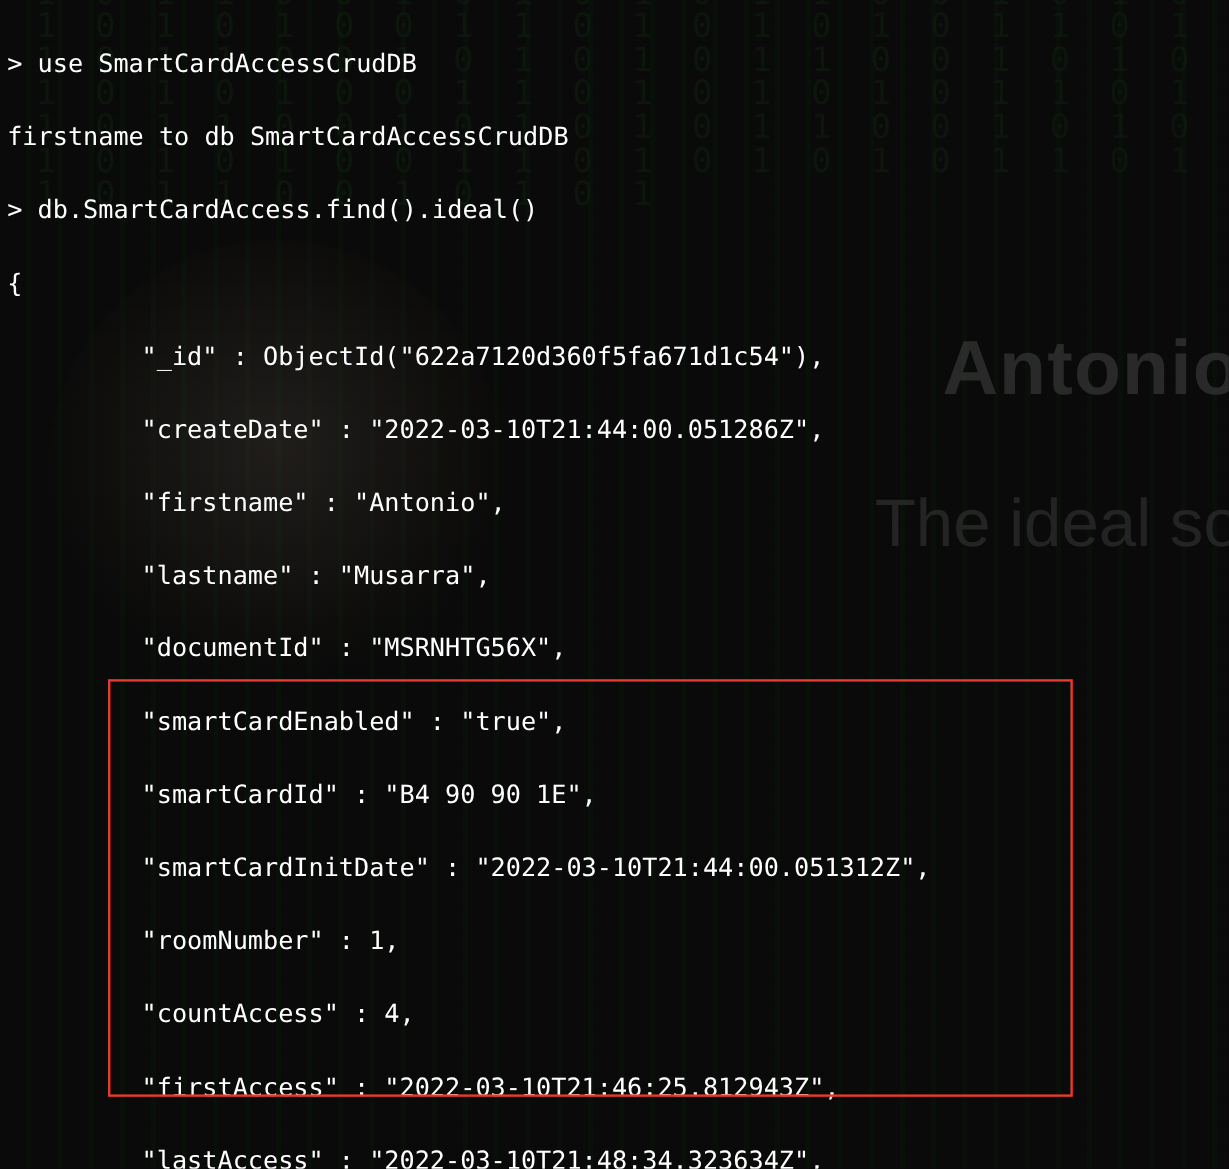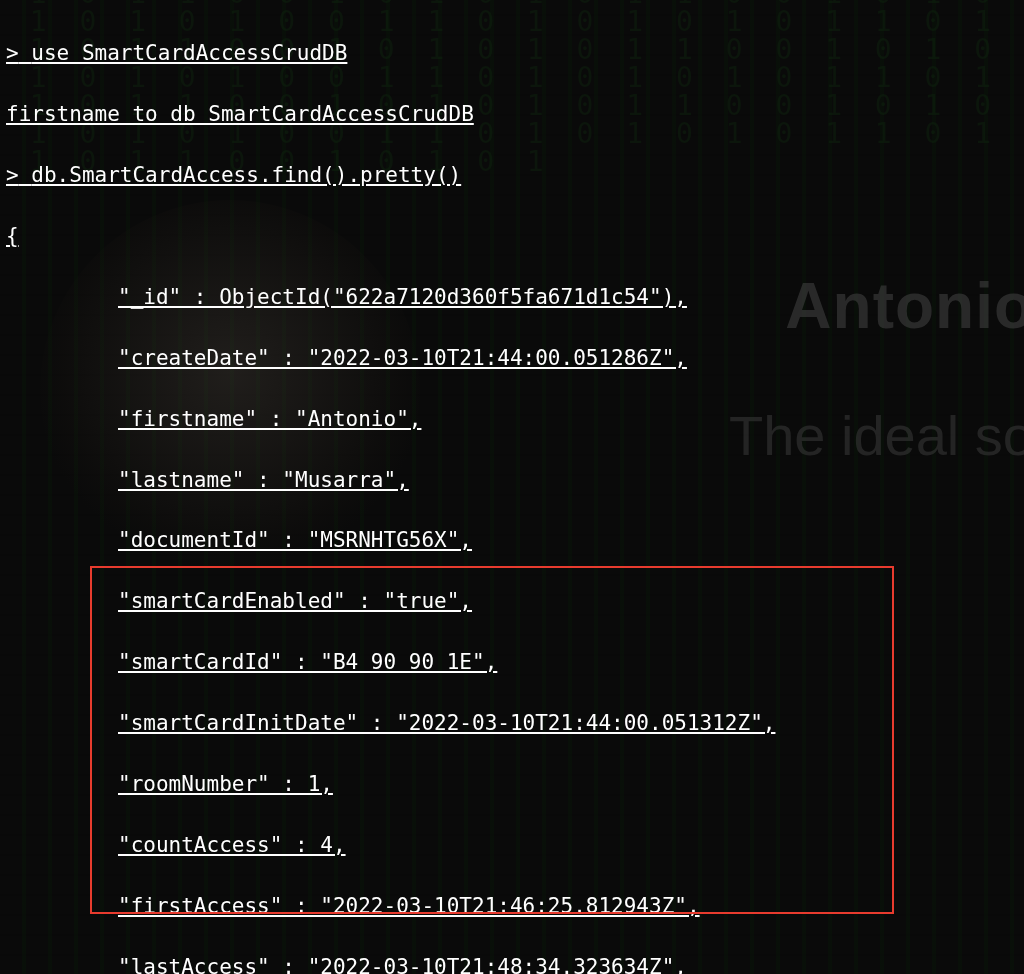--- a/index.html
+++ b/index.html
@@ -83,21 +83,21 @@
       opacity: 0.55;
     }
 
     .terminal {
       position: relative;
       z-index: 2;
       padding: 8px 6px 8px 6px;
       white-space: pre;
     }
 
-    .line { display: block; text-decoration: underline; }
+    .line { display: block; }
     .prompt { color: #ffffff; }
     .indent1 { padding-left: 112px; }
 
     .highlight-box {
       position: absolute;
       left: 90px;
       top: 566px;
       width: 800px;
       height: 344px;
       border: 2px solid #e83b2e;
@@ -109,21 +109,21 @@
 <body>
 
 <div class="bg-matrix"></div>
 <div class="bg-brand"></div>
 <div class="bg-brand-text">Antonio</div>
 <div class="bg-brand-sub">The ideal so</div>
 
 <div class="terminal">
 <span class="line"><span class="prompt">&gt;</span> <span>use SmartCardAccessCrudDB</span></span>
 <span class="line">firstname to db SmartCardAccessCrudDB</span>
-<span class="line"><span class="prompt">&gt;</span> <span>db.SmartCardAccess.find().pretty()</span></span>
+<span class="line"><span class="prompt">&gt;</span> <span>db.SmartCardAccess.find().ideal()</span></span>
 <span class="line">{</span>
 <span class="line indent1">"_id" : ObjectId("622a7120d360f5fa671d1c54"),</span>
 <span class="line indent1">"createDate" : "2022-03-10T21:44:00.051286Z",</span>
 <span class="line indent1">"firstname" : "Antonio",</span>
 <span class="line indent1">"lastname" : "Musarra",</span>
 <span class="line indent1">"documentId" : "MSRNHTG56X",</span>
 <span class="line indent1">"smartCardEnabled" : "true",</span>
 <span class="line indent1">"smartCardId" : "B4 90 90 1E",</span>
 <span class="line indent1">"smartCardInitDate" : "2022-03-10T21:44:00.051312Z",</span>
 <span class="line indent1">"roomNumber" : 1,</span>

